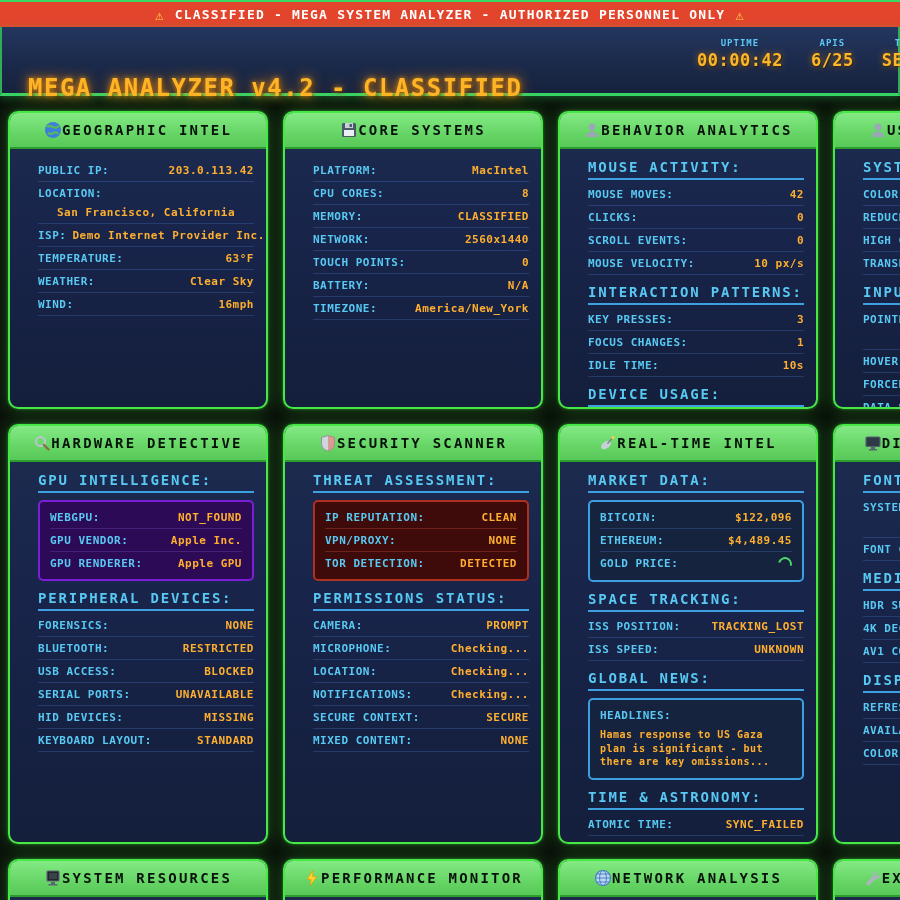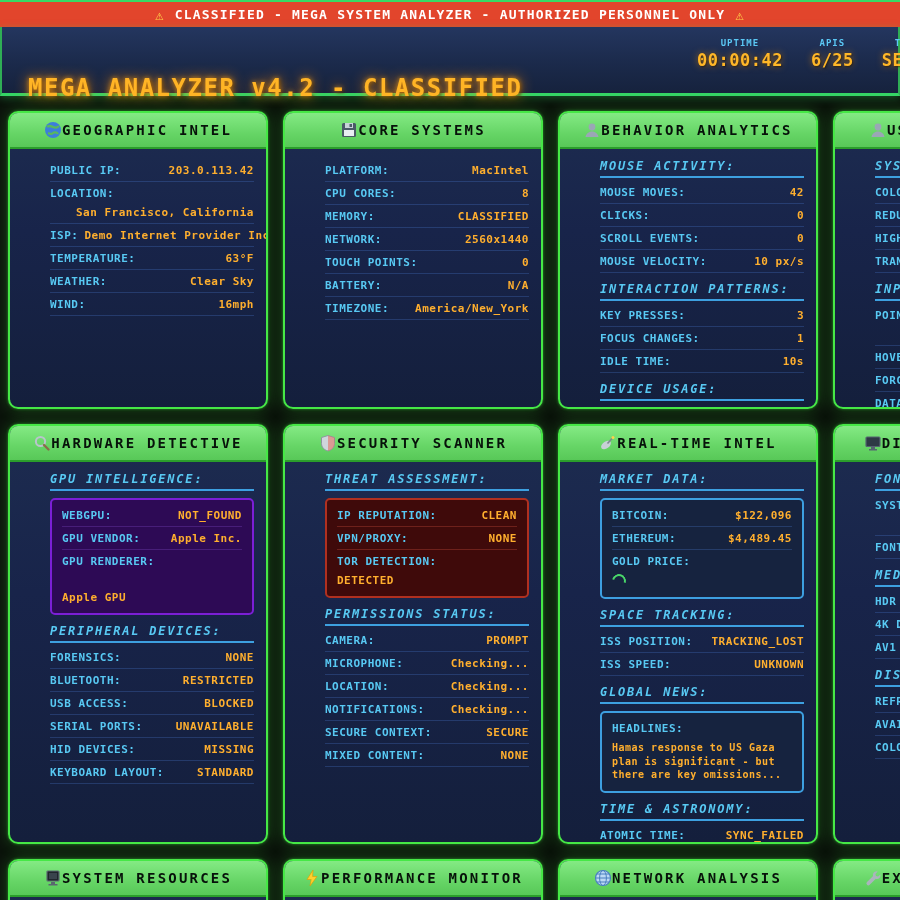--- a/index.html
+++ b/index.html
@@ -48,43 +48,43 @@
     display:flex;flex-direction:column;
   }
   .titlebar{
     flex:0 0 auto;background:linear-gradient(180deg,#84ea84 0%,#66d566 60%,#58c858 100%);
     border-bottom:2px solid #2b9e2b;
     padding:8px 4px;display:flex;align-items:center;justify-content:center;
     color:#07120a;font-weight:bold;font-size:14px;letter-spacing:2.2px;white-space:nowrap;
   }
   .titlebar .p-icon{width:18px;height:18px;flex:0 0 auto;display:inline-block;}
   .p-icon svg{width:18px;height:18px;display:block;}
-  .pbody{flex:1 1 auto;padding:10px 12px 8px 12px;overflow:hidden;margin-left:28px;}
+  .pbody{flex:1 1 auto;padding:10px 12px 8px 28px;overflow:hidden;}
   
   .row{
     display:flex;justify-content:space-between;align-items:baseline;gap:6px;
     padding:5px 0 4px 0;border-bottom:1px solid rgba(90,150,255,.22);
     font-size:11px;font-weight:bold;letter-spacing:.5px;white-space:nowrap;
   }
   .row .lbl{color:#58c9f3;}
   .row .val{color:#ffaf2e;text-align:right;}
   .row.stacked{flex-wrap:wrap;}
   .row.stacked .lbl{flex:0 0 100%;}
-  .row.stacked .val{flex:0 0 100%;text-align:right;}
+  .row.stacked .val{flex:0 0 100%;text-align:center;}
   .row.stacked.val-right .val{text-align:left;white-space:normal;line-height:1.35;}
   .val.small{font-size:10px;}
   .section{
     margin:9px 0 3px 0;padding-bottom:3px;border-bottom:2px solid #3da0e0;
-    color:#58c9f3;font-size:12px;font-weight:bold;letter-spacing:1.8px;white-space:nowrap;font-style:italic;
+    color:#58c9f3;font-size:14px;font-weight:bold;letter-spacing:1.8px;white-space:nowrap;
   }
   .pbody > .section:first-child{margin-top:0;}
   
   .box{border-radius:5px;padding:4px 10px 5px 10px;margin:7px 0 5px 0;}
   .box .row{padding:5px 0 4px 0;}
-  .box .row:last-child{border-bottom:none;flex-direction:column;}
+  .box .row:last-child{border-bottom:none;}
   .box-purple{background:#2d0a55;border:2px solid #7b1fd6;}
   .box-purple .row{border-bottom-color:rgba(150,90,230,.25);gap:23px;}
   .box-red{background:#3f0a0a;border:2px solid #b03020;}
   .box-red .row{border-bottom-color:rgba(220,90,70,.3);}
   .box-cyan{background:#16233f;border:2px solid #3d9fe0;}
   .spinner{
     display:inline-block;width:10px;height:10px;border-radius:50%;
     border:2px solid transparent;border-top-color:#49d86a;border-right-color:#49d86a;
     transform:rotate(-30deg);vertical-align:middle;
   }

